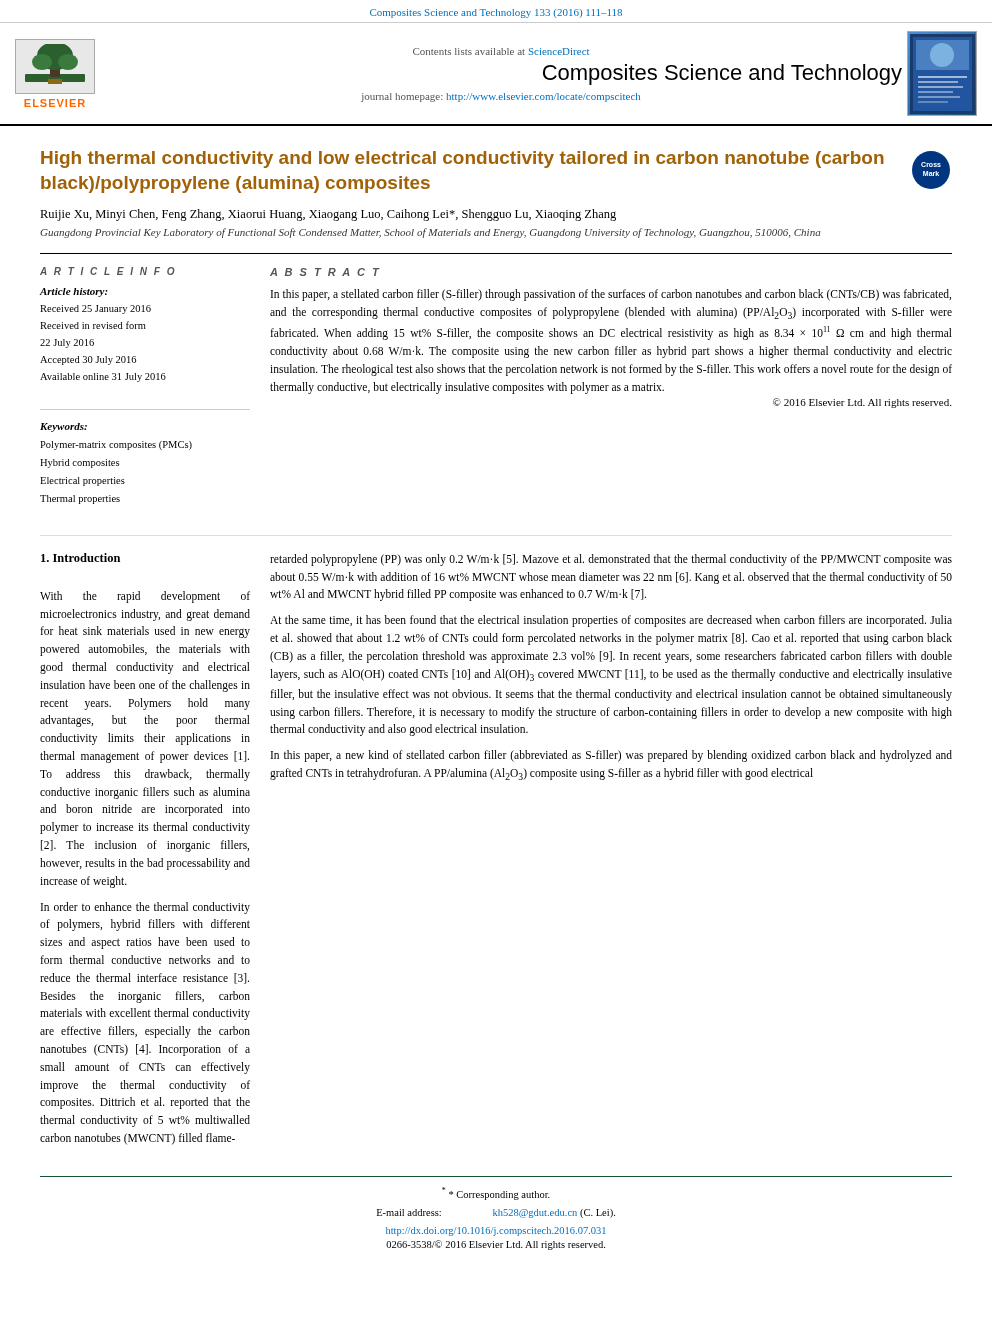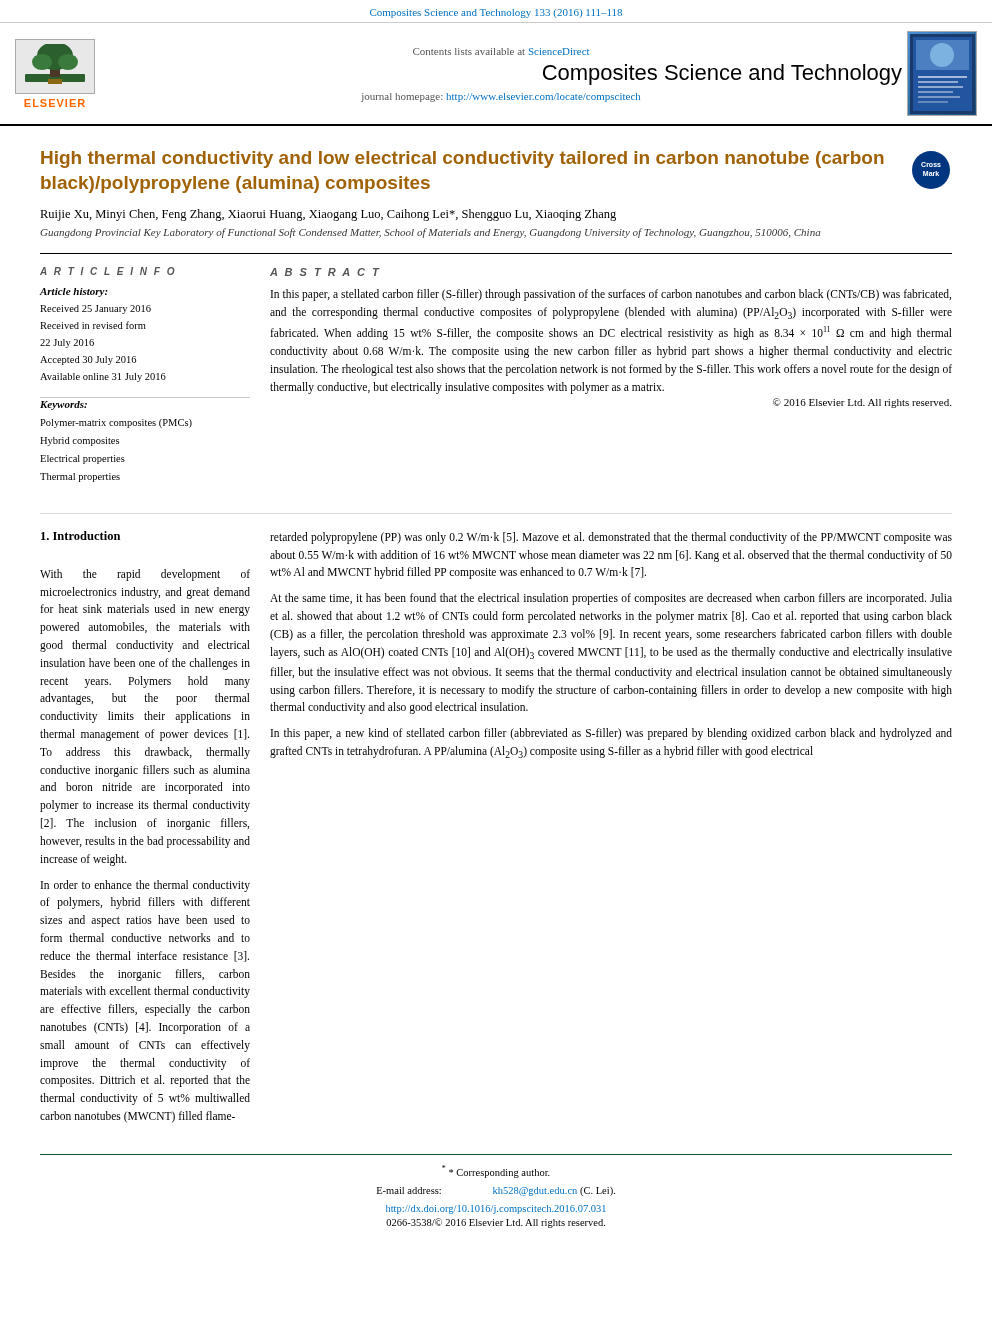--- a/index.html
+++ b/index.html
@@ -182,21 +182,22 @@
       letter-spacing: 2px;
       font-family: Liberation Sans, sans-serif;
       color: #555;
       font-weight: bold;
       margin-bottom: 8px;
       text-transform: uppercase;
       font-style: italic;
     }
     .history-section {
       border-bottom: 1px solid #ccc;
-      padding-bottom: 12px;
+      margin-bottom: 10px;
+      padding-bottom: 24px;
     }
     .history-label {
       font-style: italic;
       font-size: 11px;
       font-weight: bold;
       margin-bottom: 4px;
     }
     .history-item {
       font-size: 10.5px;
       line-height: 1.6;

